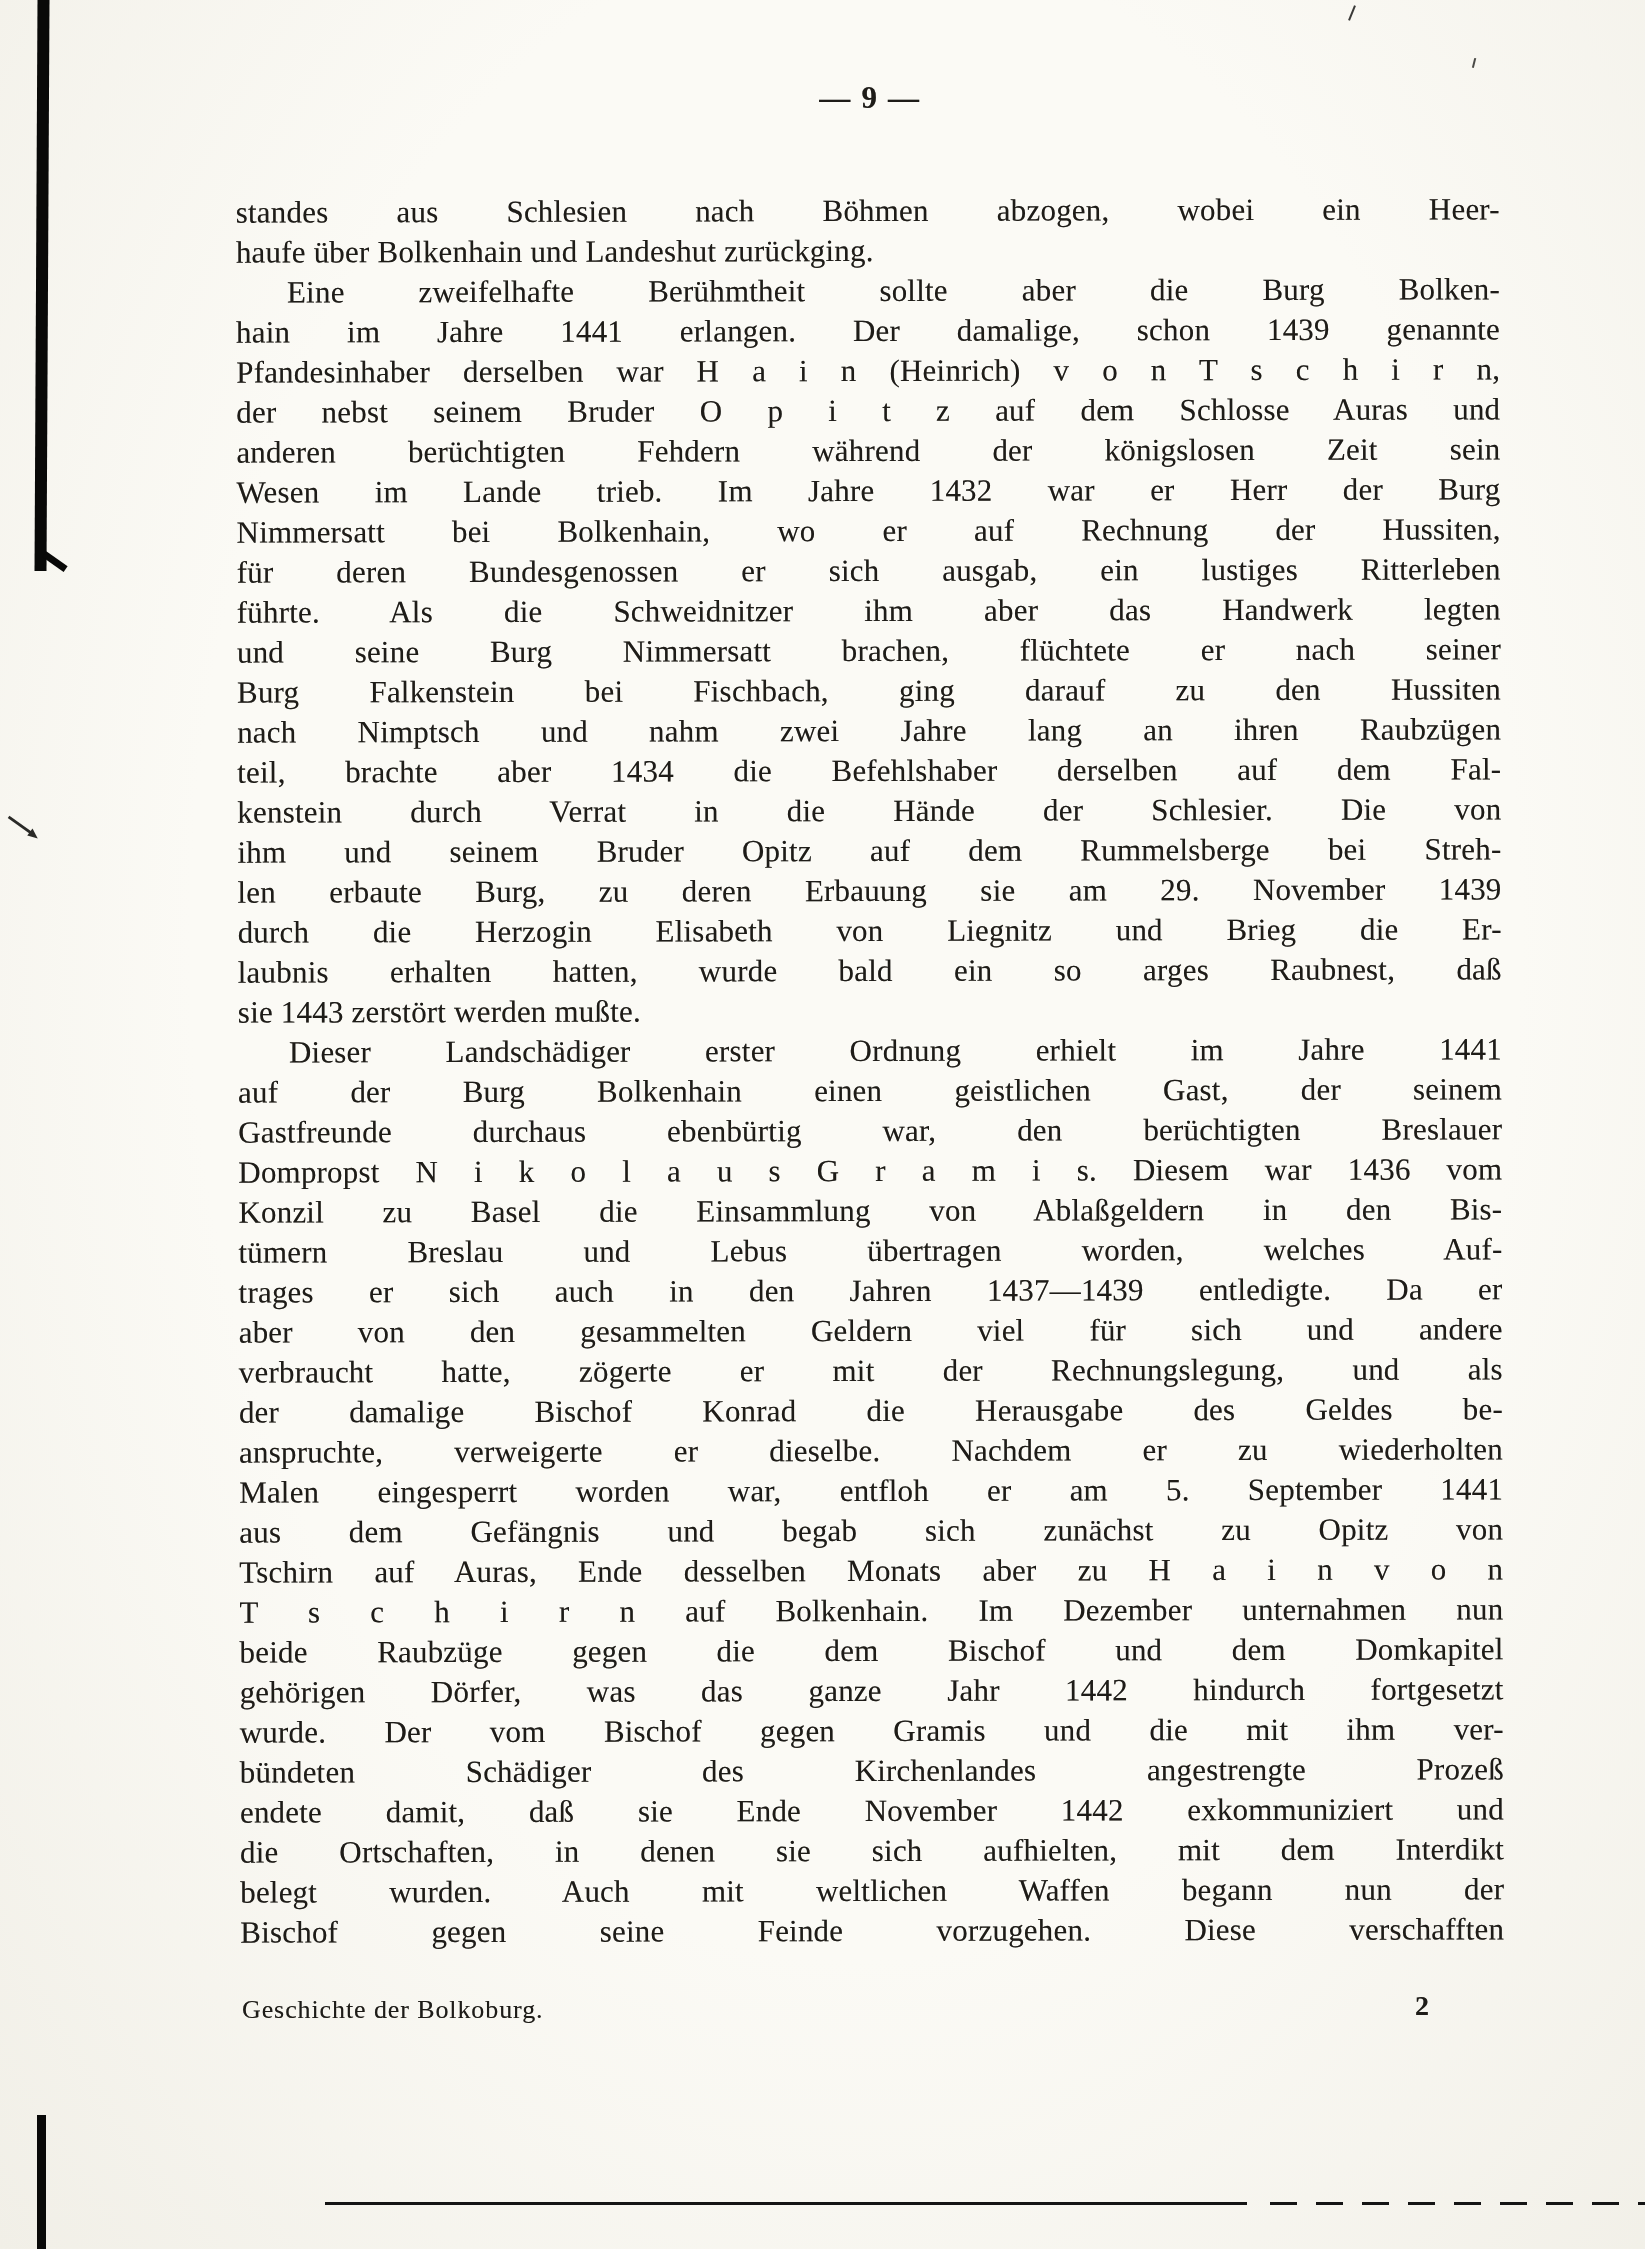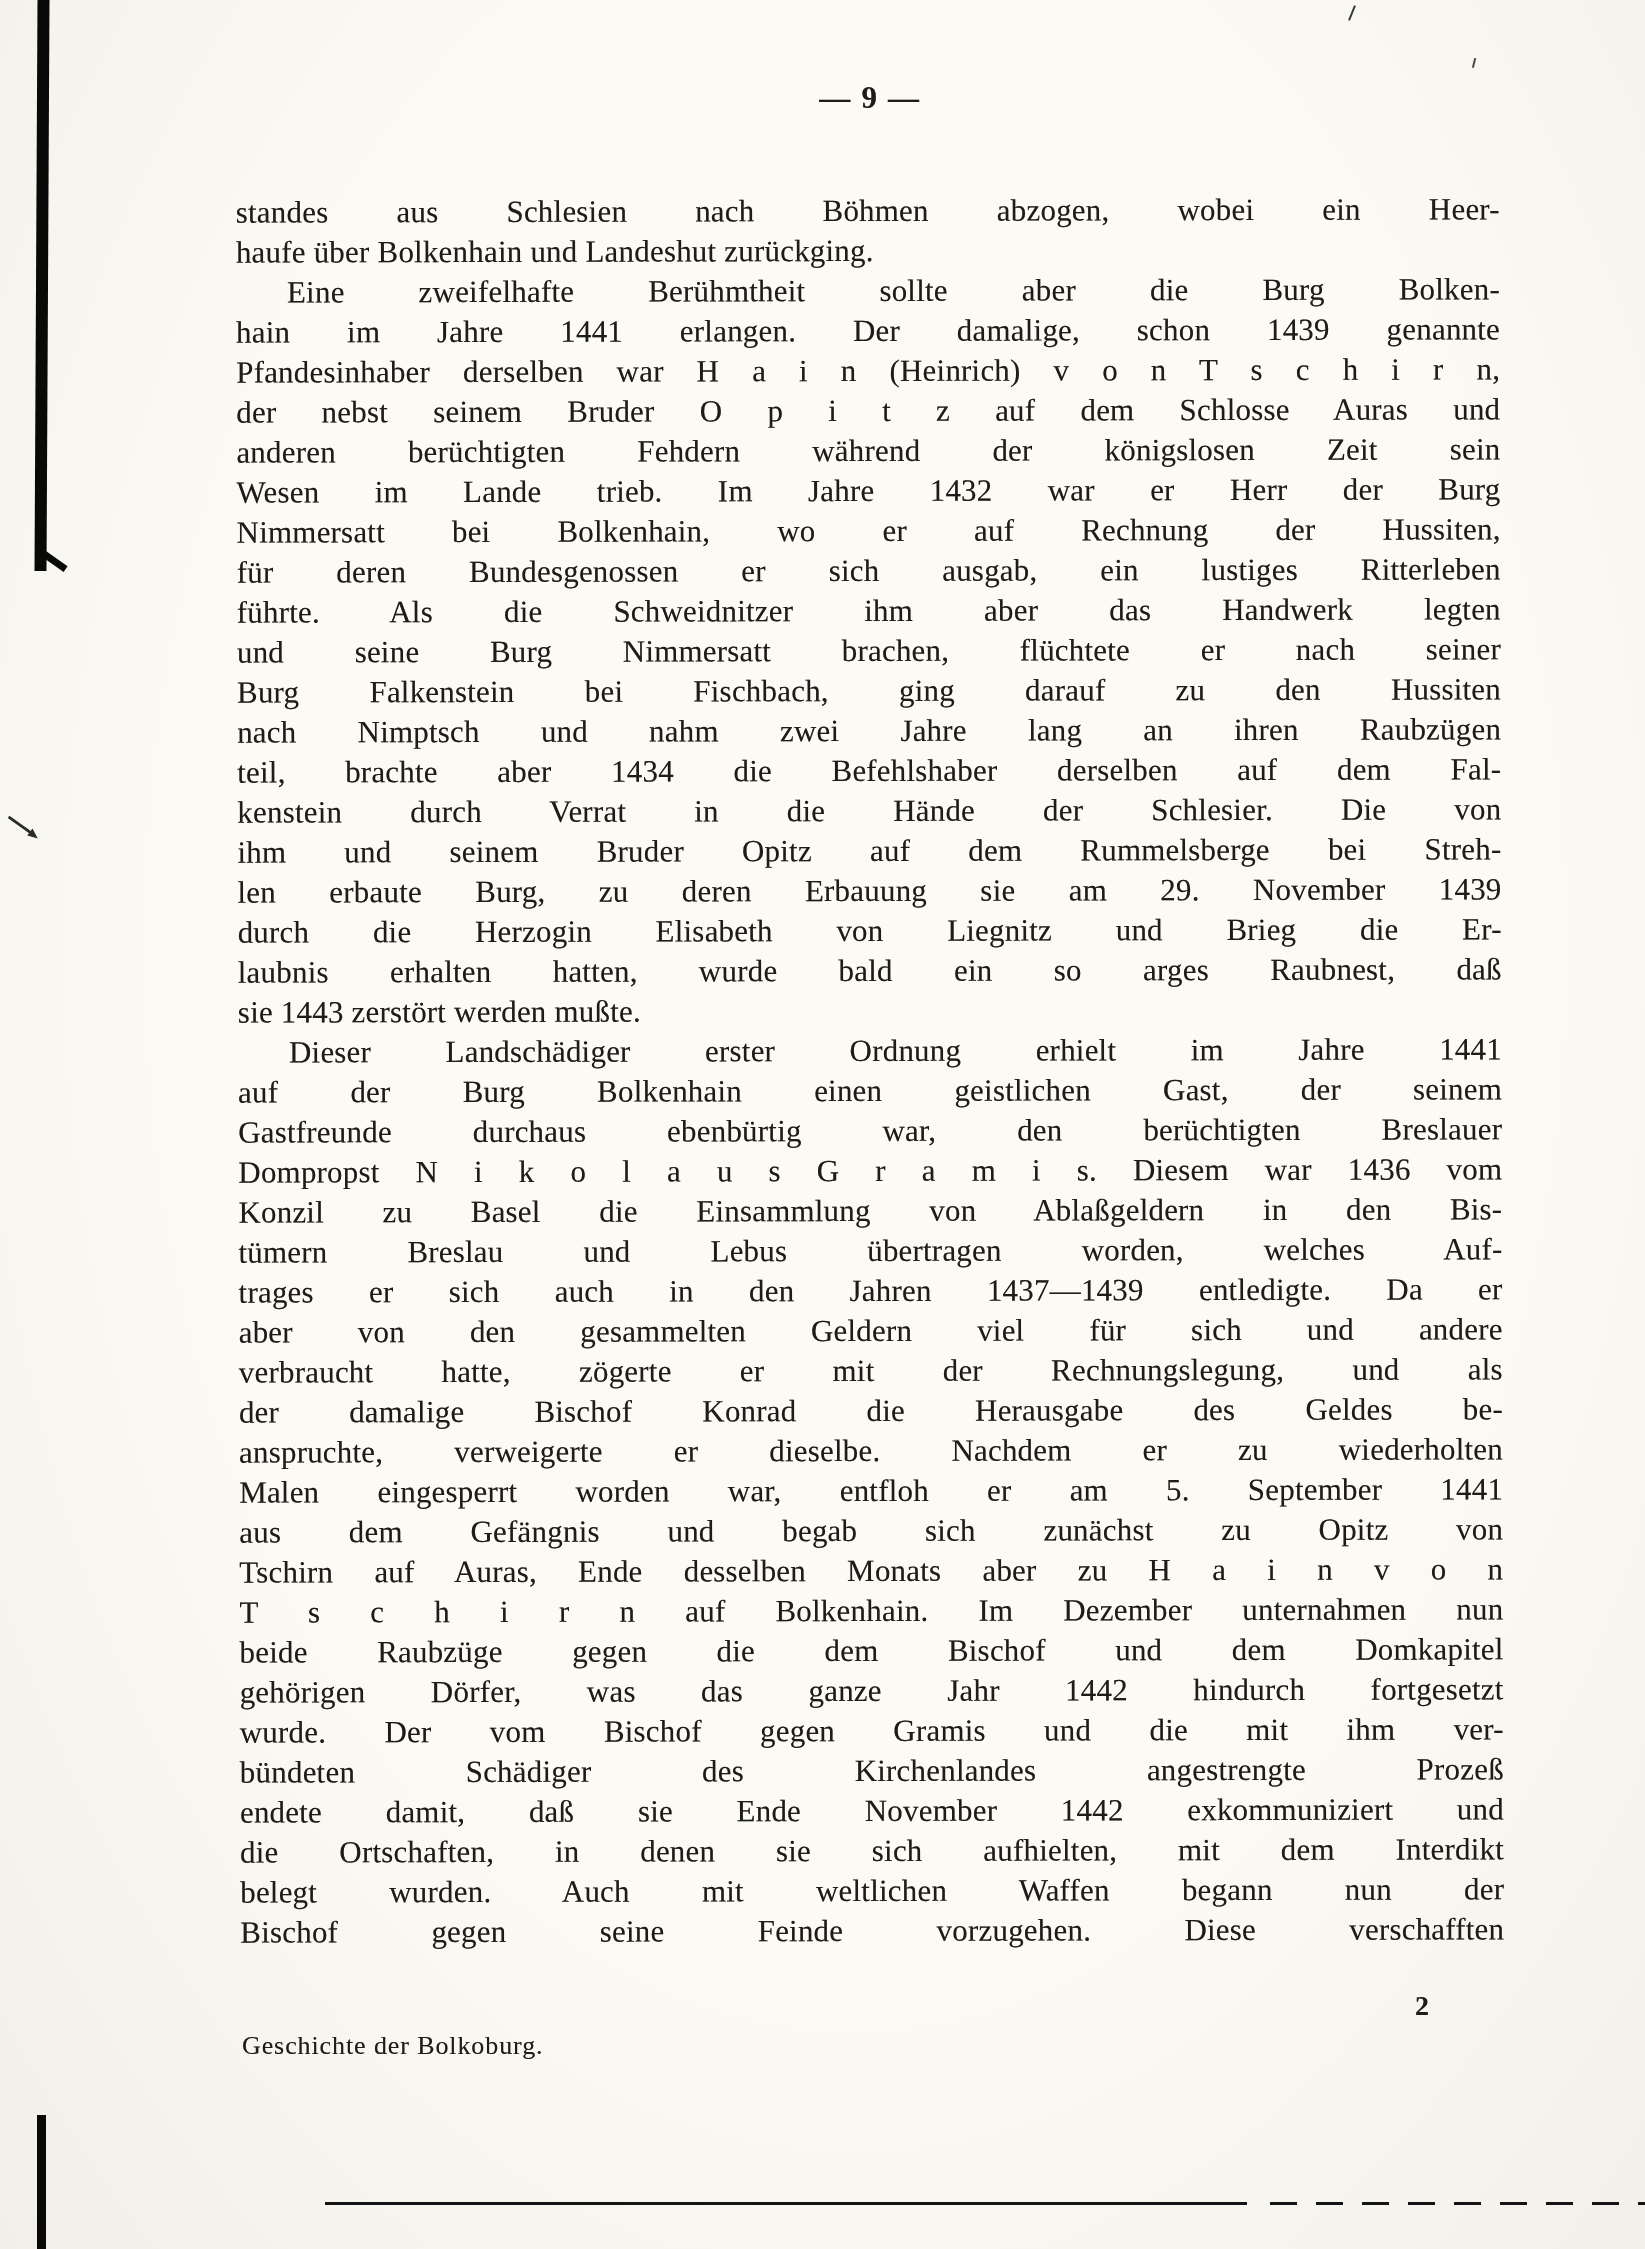--- a/index.html
+++ b/index.html
@@ -29,21 +29,21 @@
     letter-spacing: 0.2px;
     transform: rotate(-0.15deg);
   }
   .paragraph { margin: 0; }
   .line { text-align: justify; text-align-last: justify; }
   .line.para-end { text-align-last: auto; }
   .line.indent { text-indent: 51px; }
 
   .footer-running-title {
     position: absolute; left: 242px; top: 1995px;
-    font-size: 26px; letter-spacing: 0.9px; margin-top: 36px;
+    font-size: 26px; letter-spacing: 0.9px;
   }
   .footer-signature {
     position: absolute; left: 1415px; top: 1990px;
     font-size: 28px; font-weight: bold;
   }
 
   
   .artifact { position: absolute; background: #090908; }
   .left-edge-line   { left: 36px;  top: 0;      width: 11.6px;  height: 571px; transform: rotate(0.3deg); }
   .left-edge-hook   { left: 42px;  top: 558px;  width: 25.5px;  height: 7px;  transform: rotate(35deg); }

